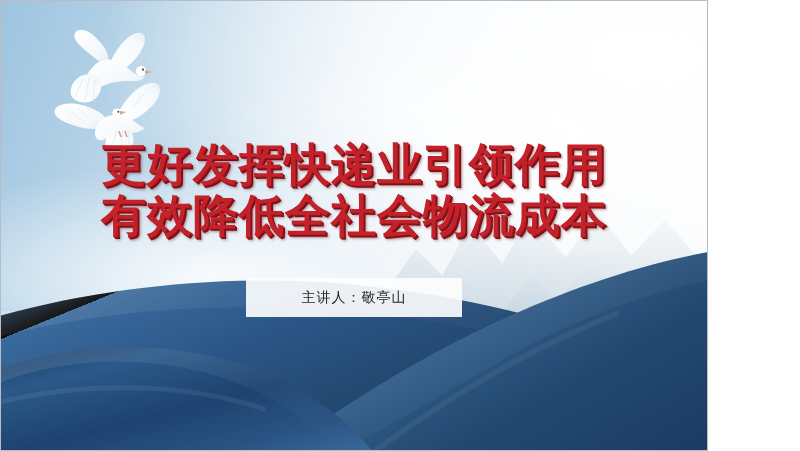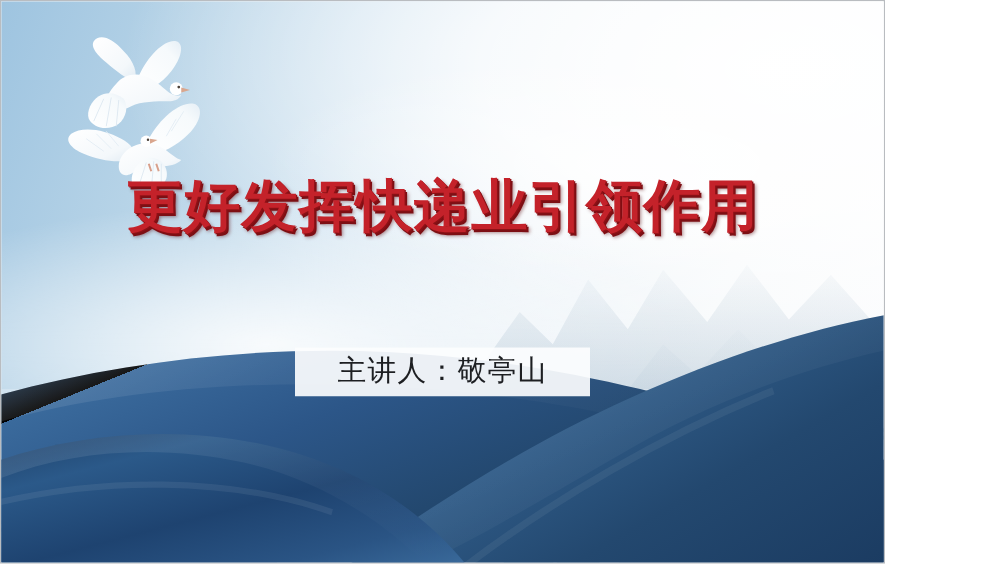--- a/index.html
+++ b/index.html
@@ -73,22 +73,22 @@
     left: 50%;
     top: 277px;
     transform: translateX(-50%);
     min-width: 216px;
     padding: 6px 34px 7px;
     background: rgba(252,253,254,0.92);
     z-index: 6;
     text-align: center;
   }
   .subtitle-text {
-    font-family: Liberation Serif, serif;
-    font-size: 23px;
+    font-family: Liberation Sans, sans-serif;
+    font-size: 14px;
     line-height: 26px;
     font-weight: 500;
     color: #1d1f22;
     letter-spacing: 1px;
     white-space: nowrap;
   }
 
   
   .hills { position: absolute; left: 0; right: 0; bottom: 0; height: 46%; z-index: 5; }
   .hills svg { position: absolute; inset: 0; width: 100%; height: 100%; display: block; }
@@ -237,20 +237,21 @@
         <path d="M71 92 L77 93 L71 96 Z" fill="#d9a68e"></path>
         <circle cx="69.4" cy="92.8" r="1" fill="#4a4038"></circle>
 
         <path d="M70 112 L72 118 M76 112 L78 118" stroke="#d8a08c" stroke-width="1.6" fill="none"></path>
       </g>
     </svg>
   </div>
 
   <div class="title-block">
     <div class="title-line">更好发挥快递业引领作用</div>
+    <div class="title-line">有效降低全社会物流成本</div>
   </div>
 
   <div class="subtitle-bar">
     <div class="subtitle-text">主讲人：敬亭山</div>
   </div>
 
   <div class="hills">
     <svg viewBox="0 0 800 208" preserveAspectRatio="none" aria-hidden="true">
       <defs>
         <linearGradient id="hillBack" x1="0" y1="0" x2="1" y2="0.6">

